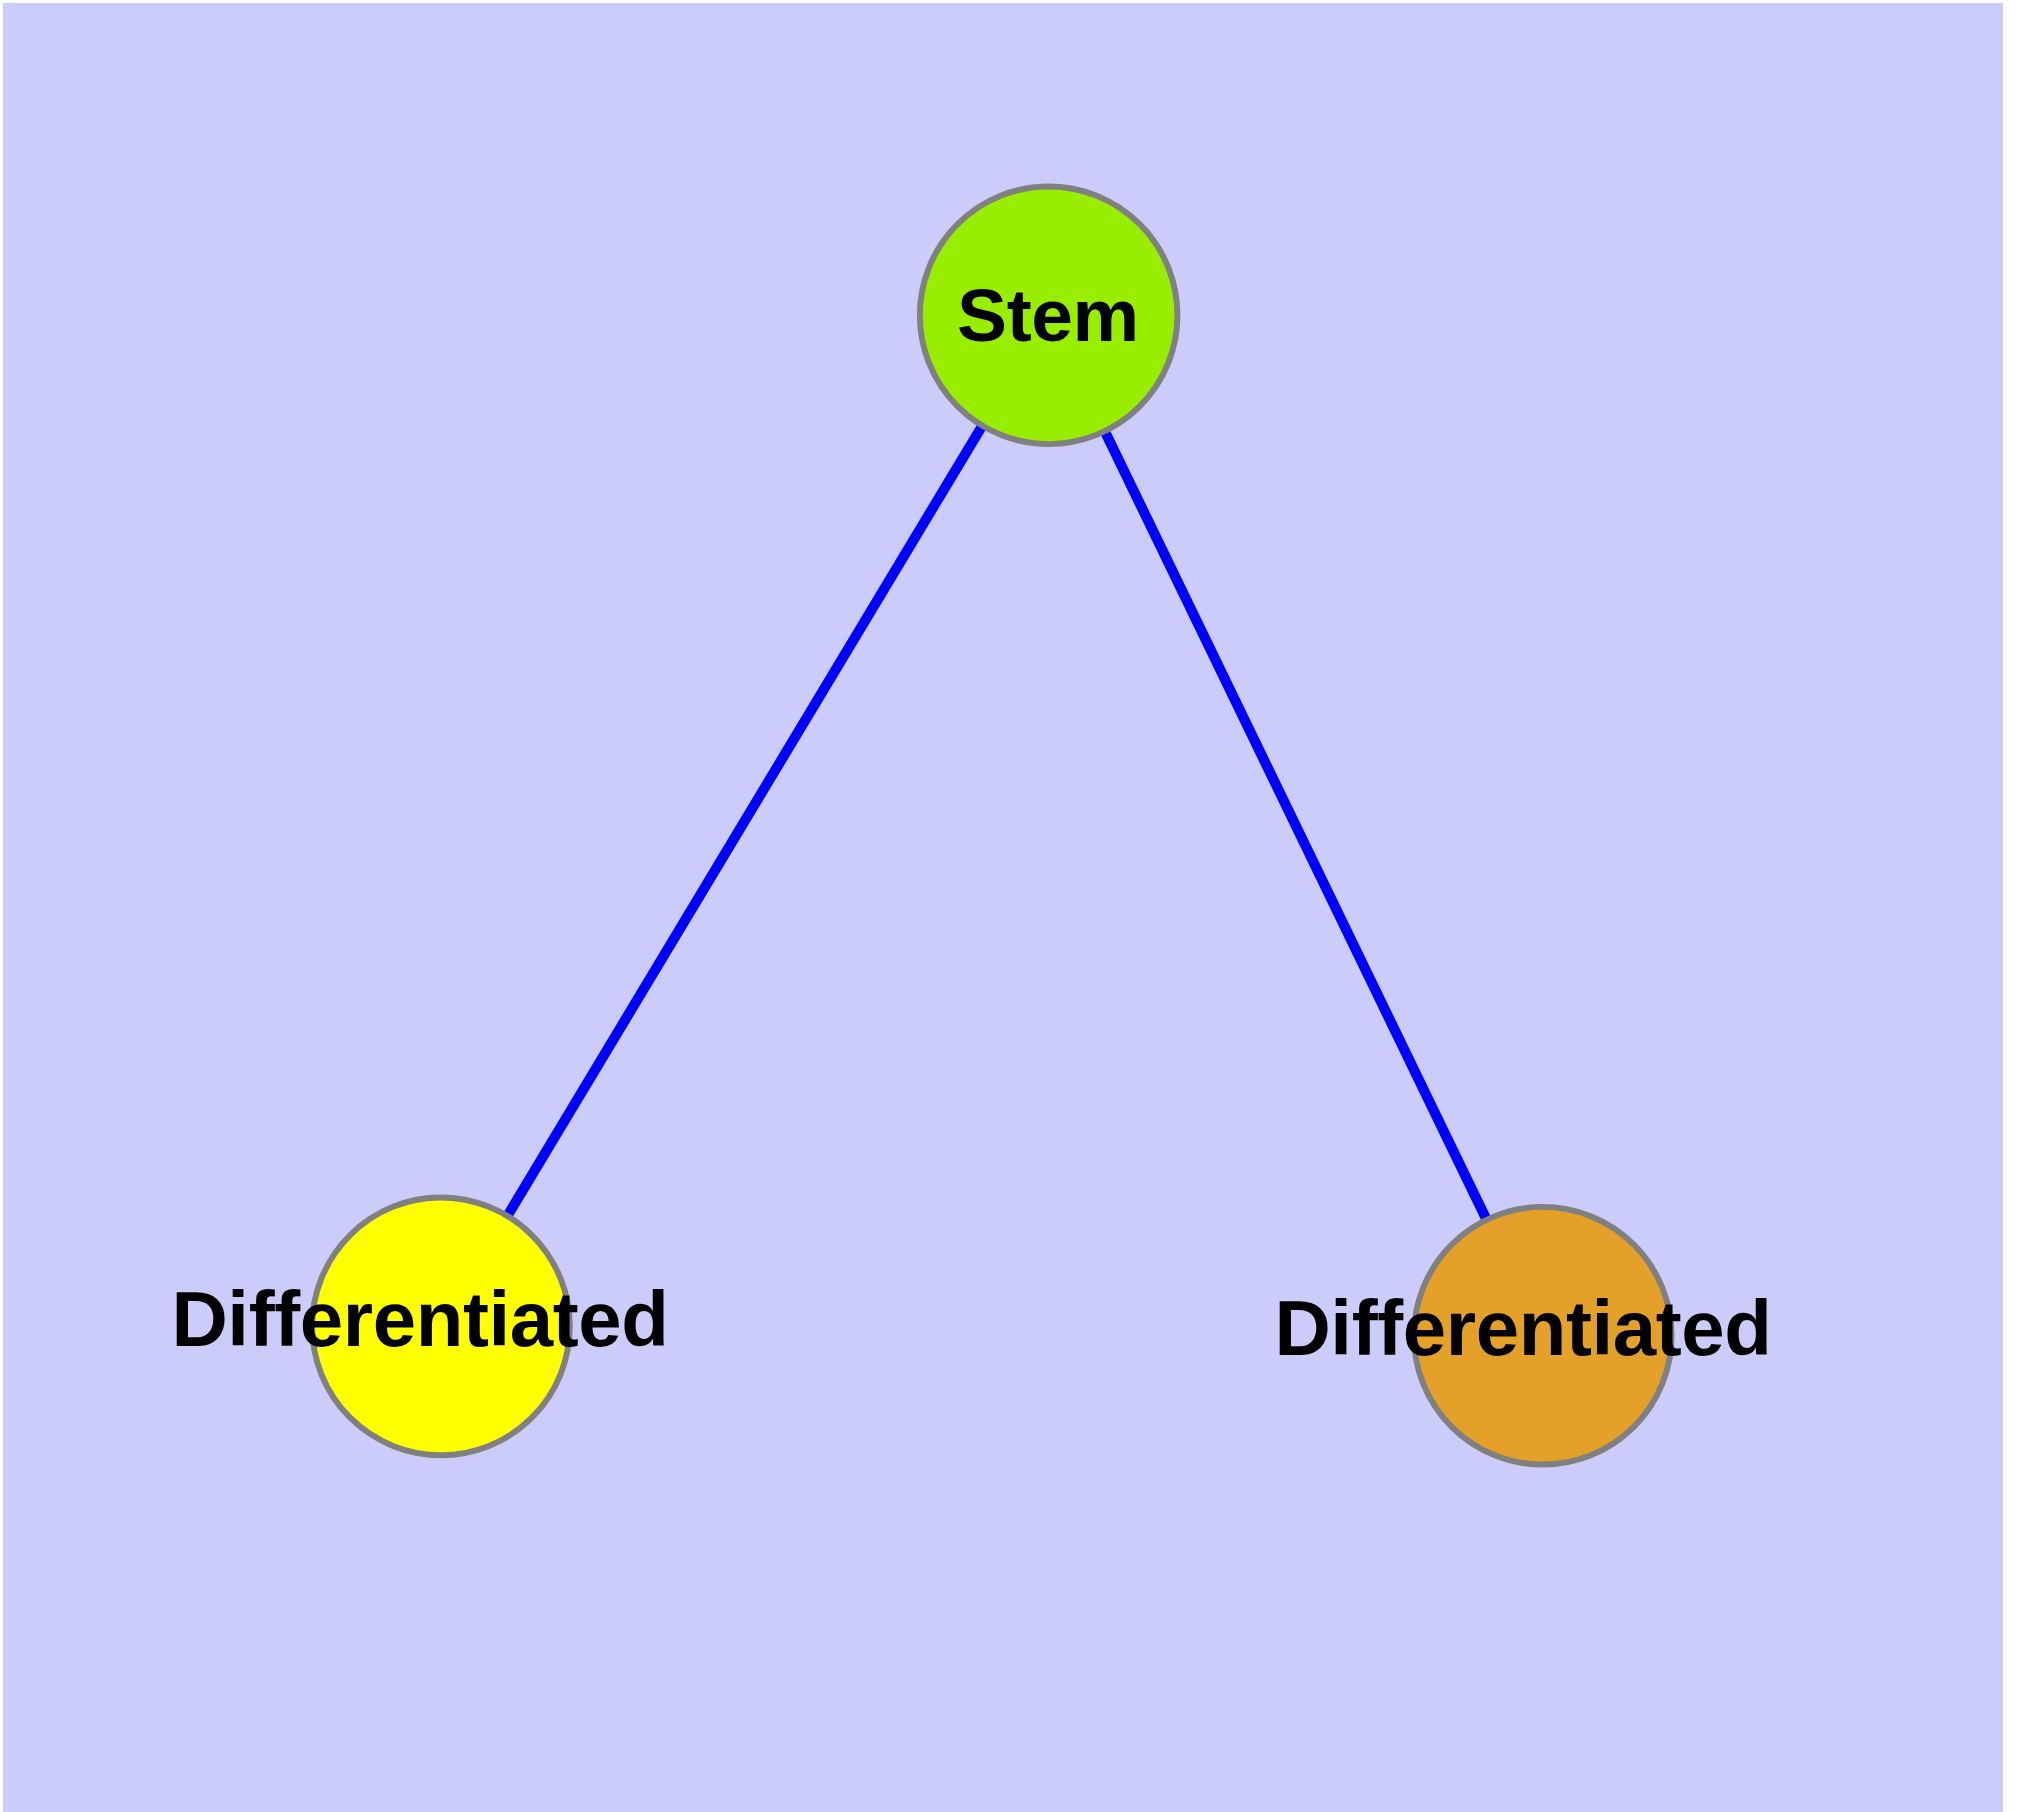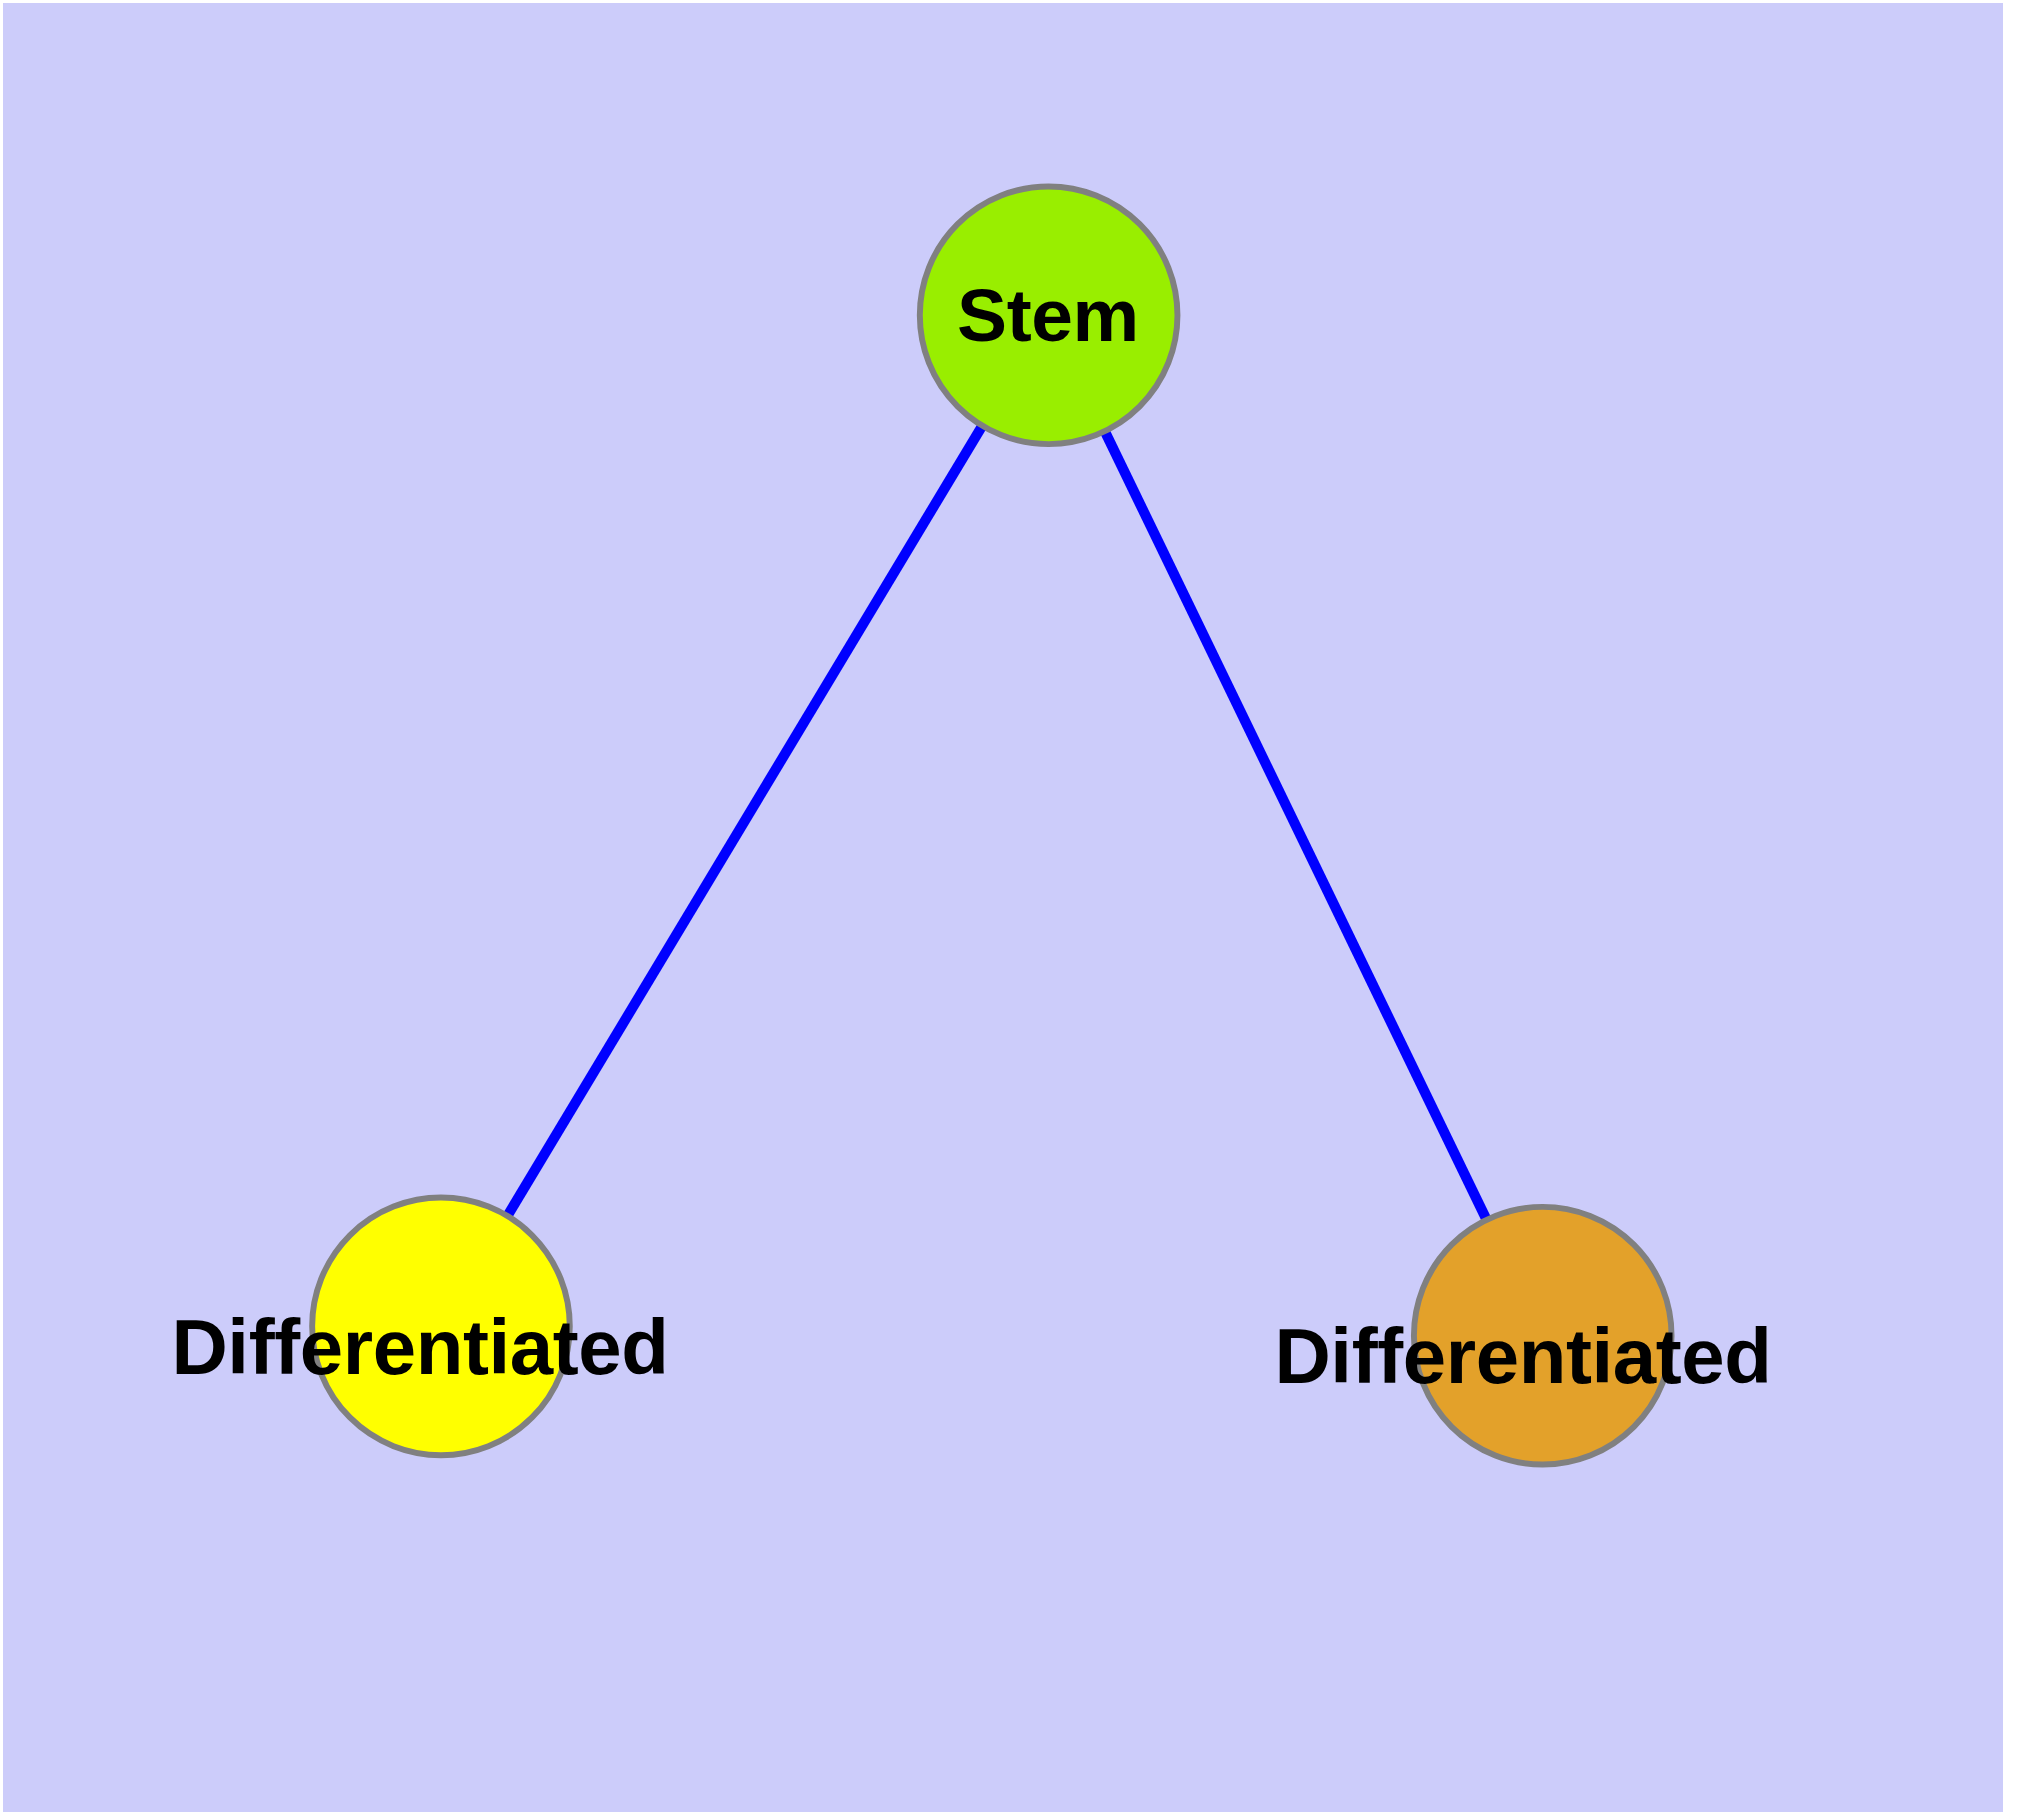--- a/index.html
+++ b/index.html
@@ -41,21 +41,20 @@
     line-height: 1.04;
     letter-spacing: -0.4px;
     pointer-events: none;
     transform: translate(-50%, -50%);
   }
   .label-stem {
     font-size: 75px;
   }
   .label-leaf {
     font-size: 78px;
-    margin-top: 28px;
   }
   .label-leaf .lbl-line2 {
     display: block;
   }
 </style>
 </head>
 <body>
 
 <div id="canvas" style="background: rgb(255, 255, 255);">
 

